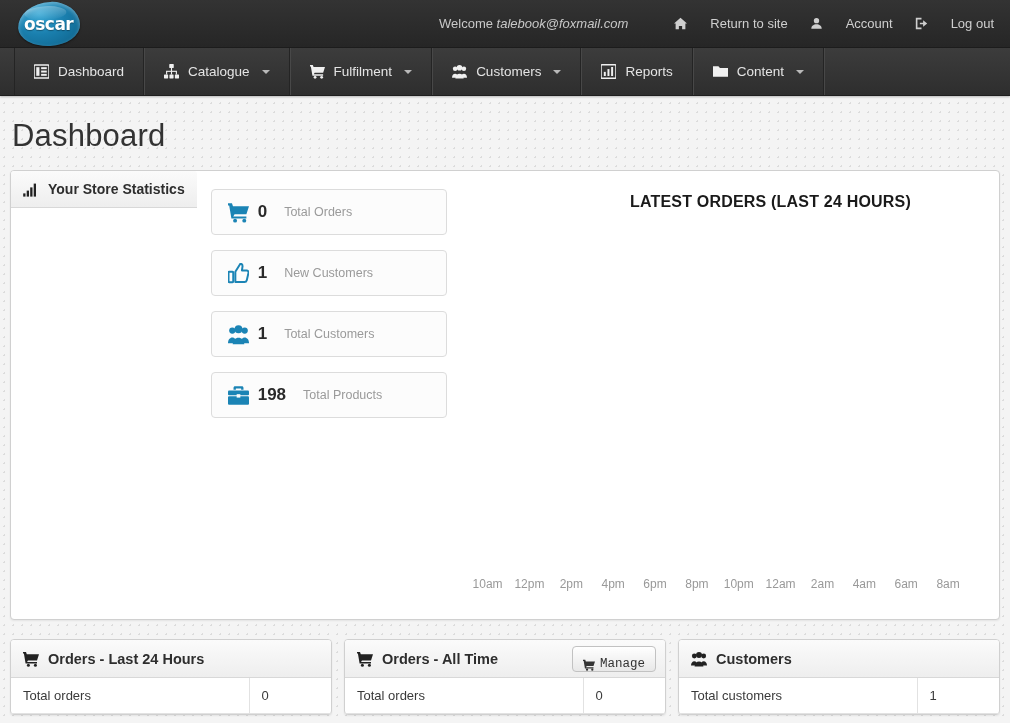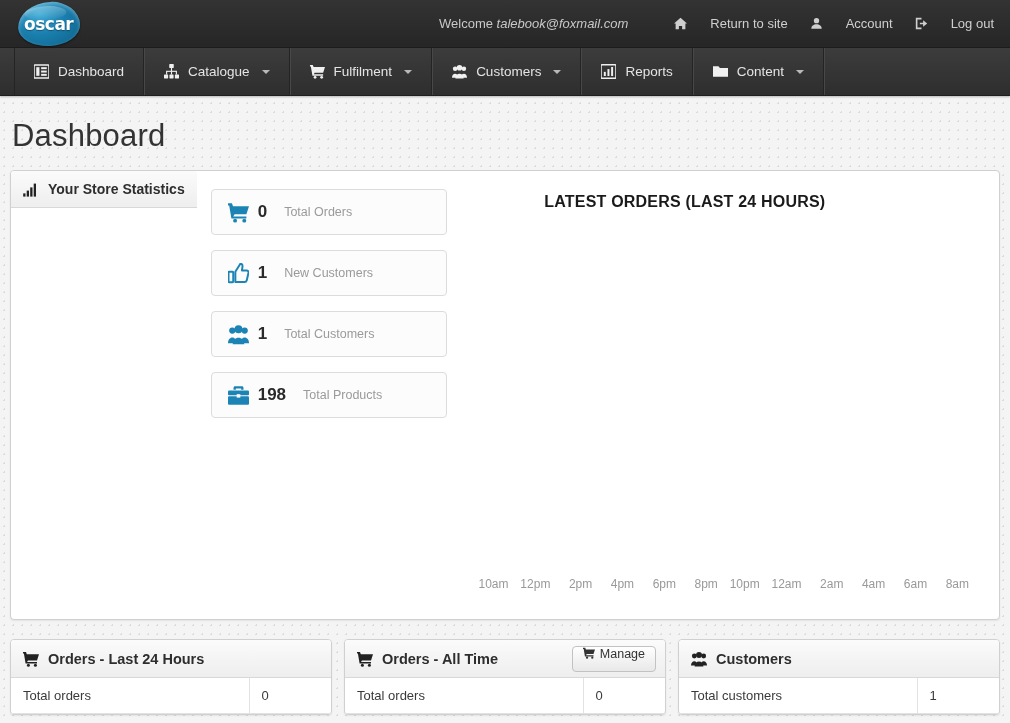--- a/index.html
+++ b/index.html
@@ -204,21 +204,21 @@
     margin-left: 8px;
   }
 
   
   .chart-col {
     flex: 1;
     position: relative;
     padding-top: 22px;
   }
   .chart-title {
-    text-align: center;
+    text-align: right;
     font-size: 16px;
     font-weight: bold;
     color: #1a1a1a;
     letter-spacing: 0.2px;
     padding-right: 88px;
   }
   .chart-plot {
     position: absolute;
     left: 10px; right: 10px;
     top: 52px;
@@ -227,50 +227,50 @@
   .chart-axis {
     position: absolute;
     left: 0; right: 0;
     bottom: 28px;
     display: flex;
     padding-left: 8px;
     padding-right: 30px;
   }
   .axis-tick {
     flex: 1;
-    text-align: right;
+    text-align: center;
     font-size: 12px;
     color: #999;
   }
 
   
   .bottom-row {
     display: flex;
     gap: 12px;
     margin: 19px 10px 0 10px;
   }
   .bpanel { flex: 1; min-width: 0; }
   .bpanel .panel-head { position: relative; height: 38px; }
   .bpanel .panel-head h2 { font-size: 14.5px; }
   .manage-btn {
     position: absolute;
     right: 9px;
     top: 6px;
     height: 26px;
     padding: 0 10px;
     display: flex;
-    align-items: flex-start;
+    align-items: flex-end;
     gap: 5px;
     font-size: 12.5px;
     color: #333;
     background: linear-gradient(to bottom, #ffffff 0%, #e8e8e8 100%);
     border: 1px solid #c2c2c2;
     border-radius: 4px;
     cursor: pointer;
-    font-family: Liberation Sans, sans-serif;
+    font-family: Liberation Mono, monospace;
   }
   .btn-ico { width: 12px; height: 12px; fill: #333; }
 
   table.dash-table {
     width: 100%;
     border-collapse: collapse;
     table-layout: fixed;
   }
   table.dash-table td {
     padding: 10px 12px;

